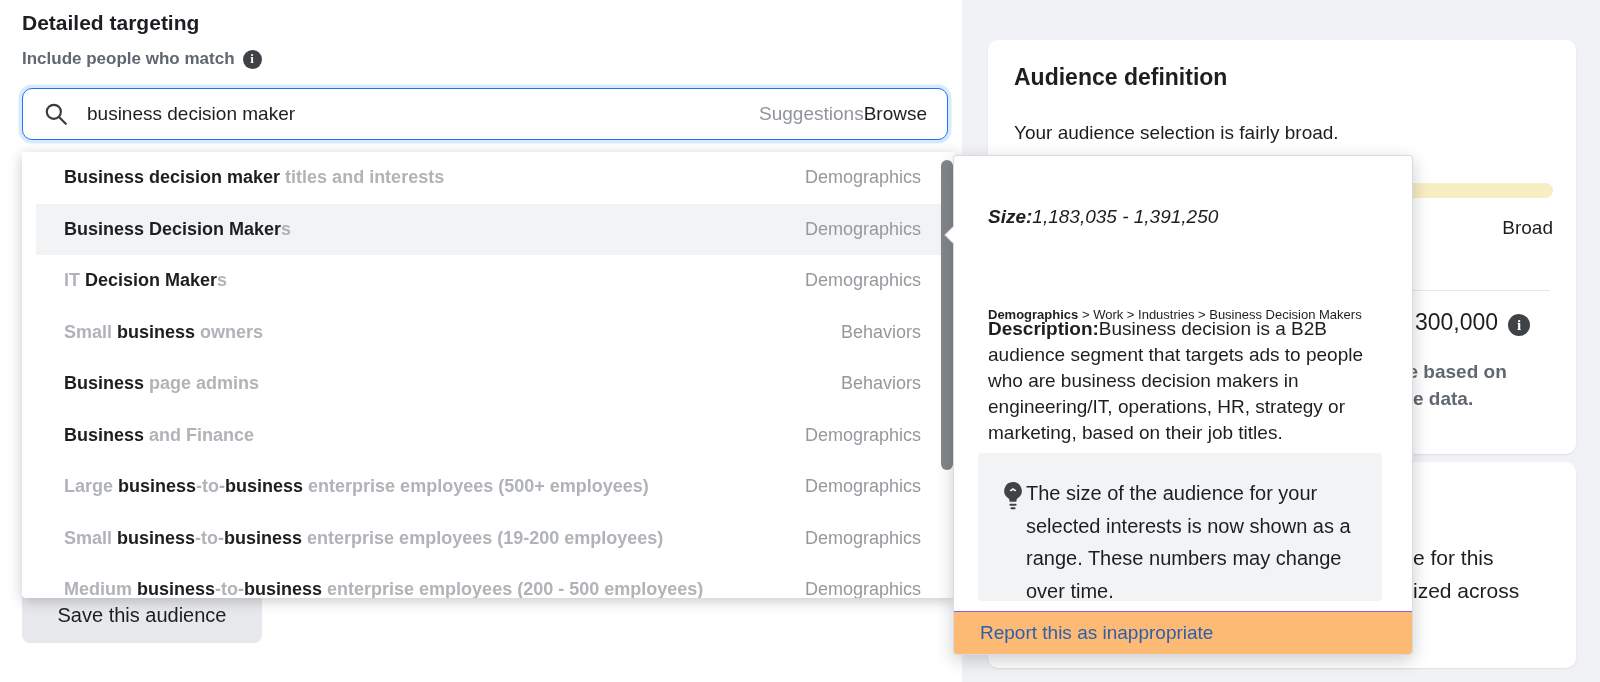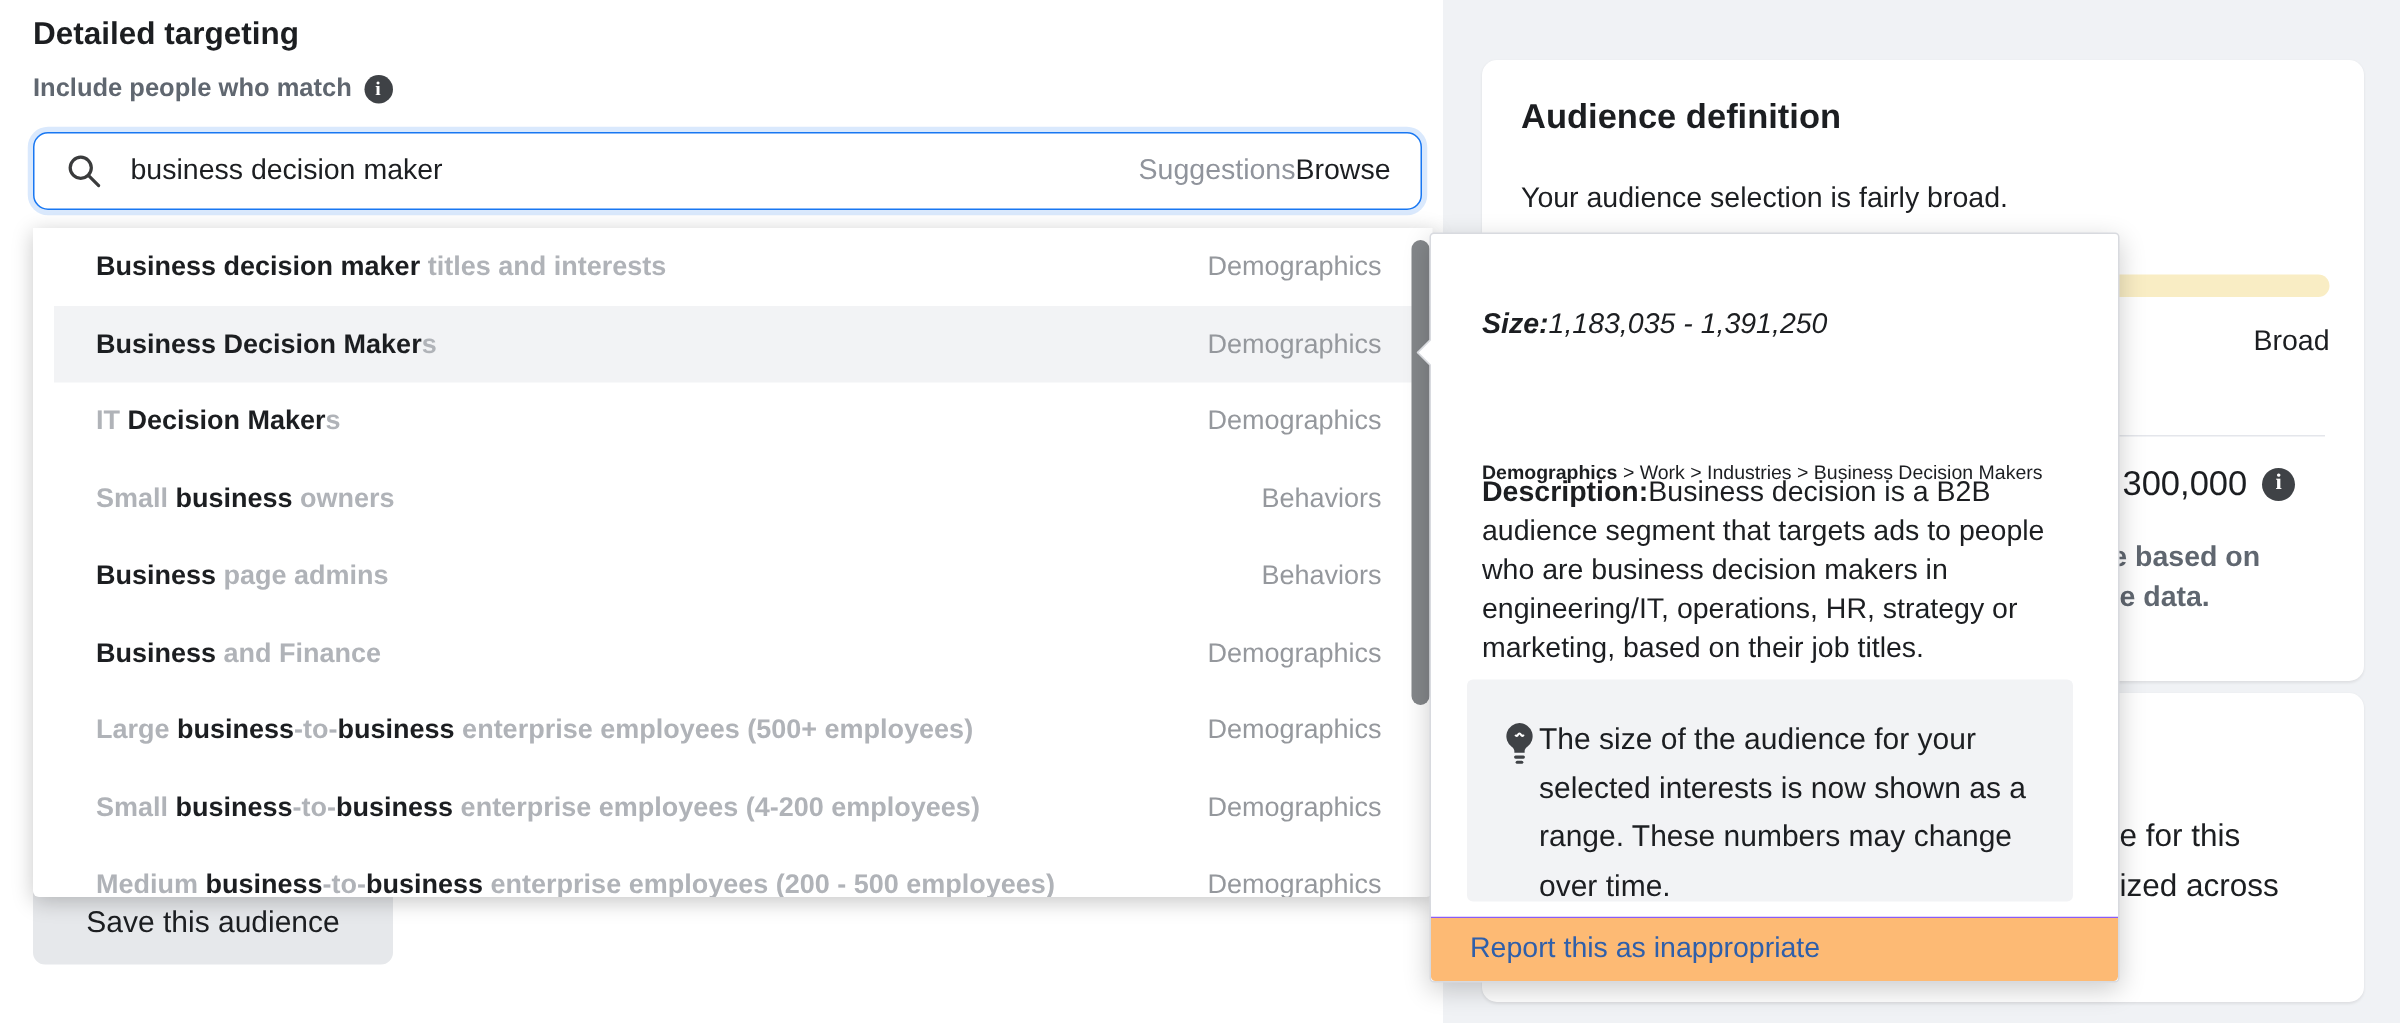--- a/index.html
+++ b/index.html
@@ -51,21 +51,21 @@
   .card1 { left:988px; top:40px; width:588px; height:414px; }
   .card2 { left:988px; top:462px; width:588px; height:206px; }
   .aud-title { left:1014px; top:64px; font-size:23px; font-weight:bold; color:#1c1e21; }
   .aud-status{ left:1014px; top:122px; font-size:19px; color:#1c1e21; }
   .gauge-bar { left:1060px; top:183px; width:493px; height:15px;
                background:#f9edc4; border-radius:8px; }
   .gauge-label { left:1403px; top:217px; width:150px; text-align:right;
                  font-size:19px; color:#1c1e21; }
   .card1-divider { left:1014px; top:290px; width:536px; height:1px; background:#e4e6eb; }
   .estimate { left:1415px; top:309px; font-size:23px; color:#1c1e21;
-              display:flex; align-items:center; gap:10px; }
+              display:flex; align-items:flex-end; gap:10px; }
   .estimate .info-dot { width:22px; height:22px; font-size:15px; }
   .note-frag1 { left:1379px; top:361px; font-size:19px; font-weight:bold; color:#606770; }
   .note-frag2 { left:1413px; top:388px; font-size:19px; font-weight:bold; color:#606770; }
   .c2-frag1 { left:1413px; top:546px; font-size:21px; color:#1c1e21; }
   .c2-frag2 { left:1413px; top:579px; font-size:21px; color:#1c1e21; }
 
   
   .tooltip { left:953px; top:155px; width:460px; height:500px; background:#fff;
              border:1px solid #d8dadf; border-radius:3px;
              box-shadow:0 5px 18px rgba(0,0,0,.20); z-index:10; }
@@ -153,21 +153,21 @@
       </div>
       <div class="dd-row">
         <span class="dd-label"><span class="seg-b">Business</span><span class="seg-g"> and Finance</span></span>
         <span class="dd-cat">Demographics</span>
       </div>
       <div class="dd-row">
         <span class="dd-label"><span class="seg-g">Large </span><span class="seg-b">business</span><span class="seg-g">-to-</span><span class="seg-b">business</span><span class="seg-g"> enterprise employees (500+ employees)</span></span>
         <span class="dd-cat">Demographics</span>
       </div>
       <div class="dd-row">
-        <span class="dd-label"><span class="seg-g">Small </span><span class="seg-b">business</span><span class="seg-g">-to-</span><span class="seg-b">business</span><span class="seg-g"> enterprise employees (4-200 employees)</span></span>
+        <span class="dd-label"><span class="seg-g">Small </span><span class="seg-b">business</span><span class="seg-g">-to-</span><span class="seg-b">business</span><span class="seg-g"> enterprise employees (19-200 employees)</span></span>
         <span class="dd-cat">Demographics</span>
       </div>
       <div class="dd-row">
         <span class="dd-label"><span class="seg-g">Medium </span><span class="seg-b">business</span><span class="seg-g">-to-</span><span class="seg-b">business</span><span class="seg-g"> enterprise employees (200 - 500 employees)</span></span>
         <span class="dd-cat">Demographics</span>
       </div>
     </div>
   <div class="abs scroll-thumb"></div>
 
   <div class="abs tooltip">

